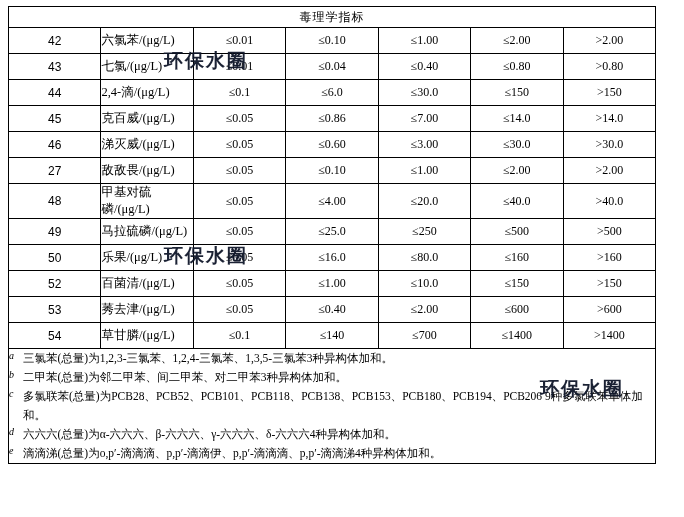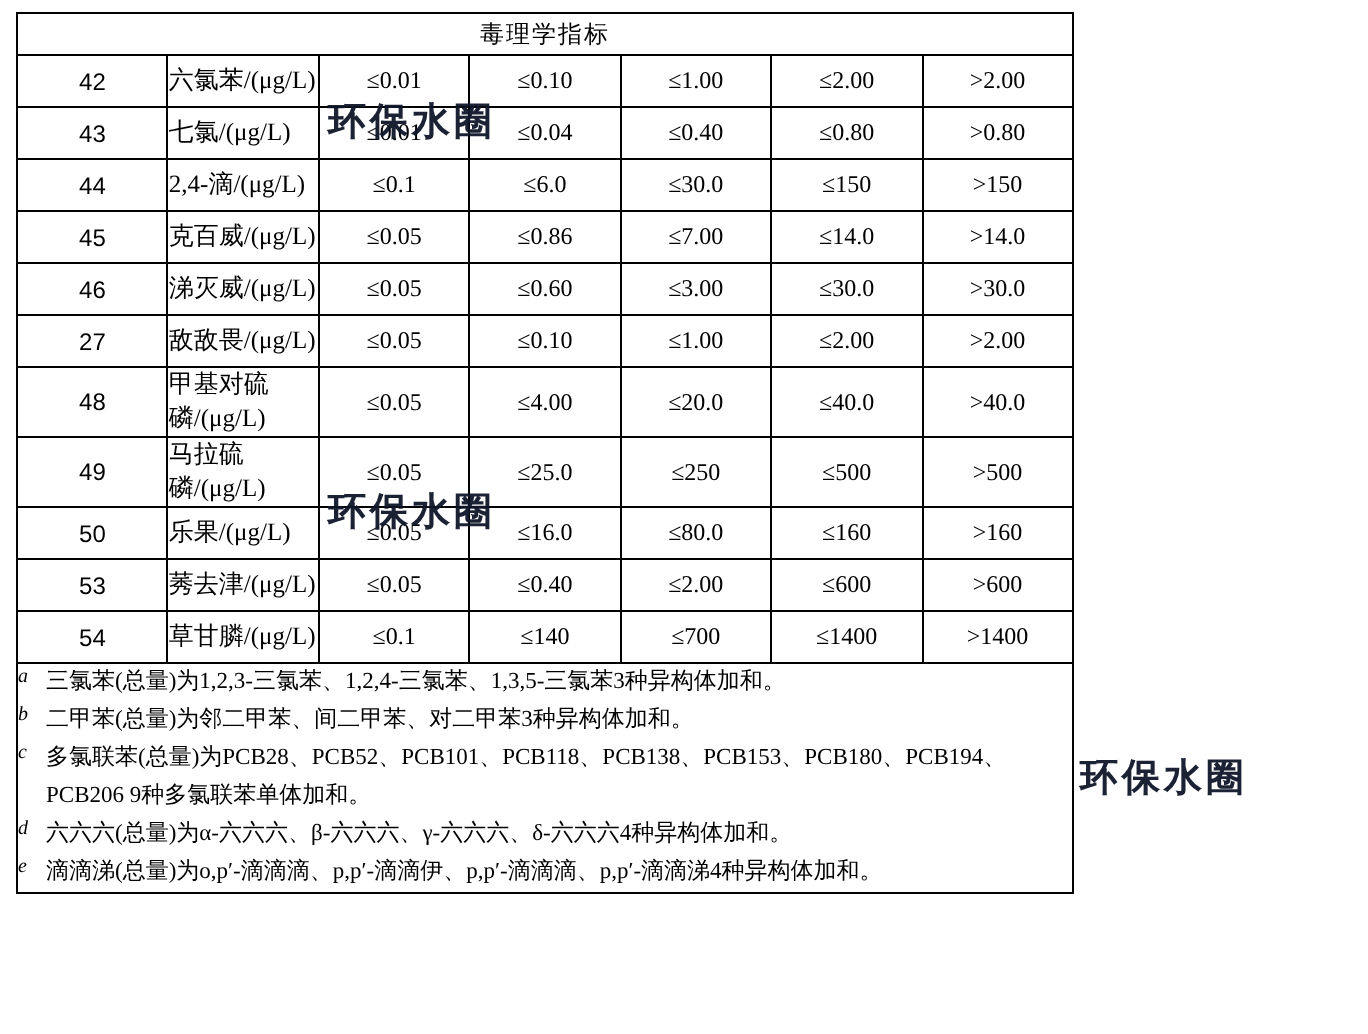--- a/index.html
+++ b/index.html
@@ -17,21 +17,21 @@
   }
   .page {
     position: relative;
     width: 684px;
     height: 517px;
     box-sizing: border-box;
     padding: 6px 8px 4px 8px;
   }
   table.main {
     border-collapse: collapse;
-    width: 529px;
+    width: 648px;
     table-layout: fixed;
   }
   table.main td, table.main th {
     border: 1px solid #000000;
     font-weight: normal;
     padding: 0;
   }
   .hdr {
     text-align: center;
     font-size: 12px;
@@ -181,20 +181,29 @@
       <tr class="row">
         <td class="num">50</td>
         <td class="name">乐果/(μg/L)</td>
         <td class="val">≤0.05</td>
         <td class="val">≤16.0</td>
         <td class="val">≤80.0</td>
         <td class="val">≤160</td>
         <td class="val">&gt;160</td>
       </tr>
       <tr class="row">
+        <td class="num">52</td>
+        <td class="name">百菌清/(μg/L)</td>
+        <td class="val">≤0.05</td>
+        <td class="val">≤1.00</td>
+        <td class="val">≤10.0</td>
+        <td class="val">≤150</td>
+        <td class="val">&gt;150</td>
+      </tr>
+      <tr class="row">
         <td class="num">53</td>
         <td class="name">莠去津/(μg/L)</td>
         <td class="val">≤0.05</td>
         <td class="val">≤0.40</td>
         <td class="val">≤2.00</td>
         <td class="val">≤600</td>
         <td class="val">&gt;600</td>
       </tr>
       <tr class="row">
         <td class="num">54</td>

